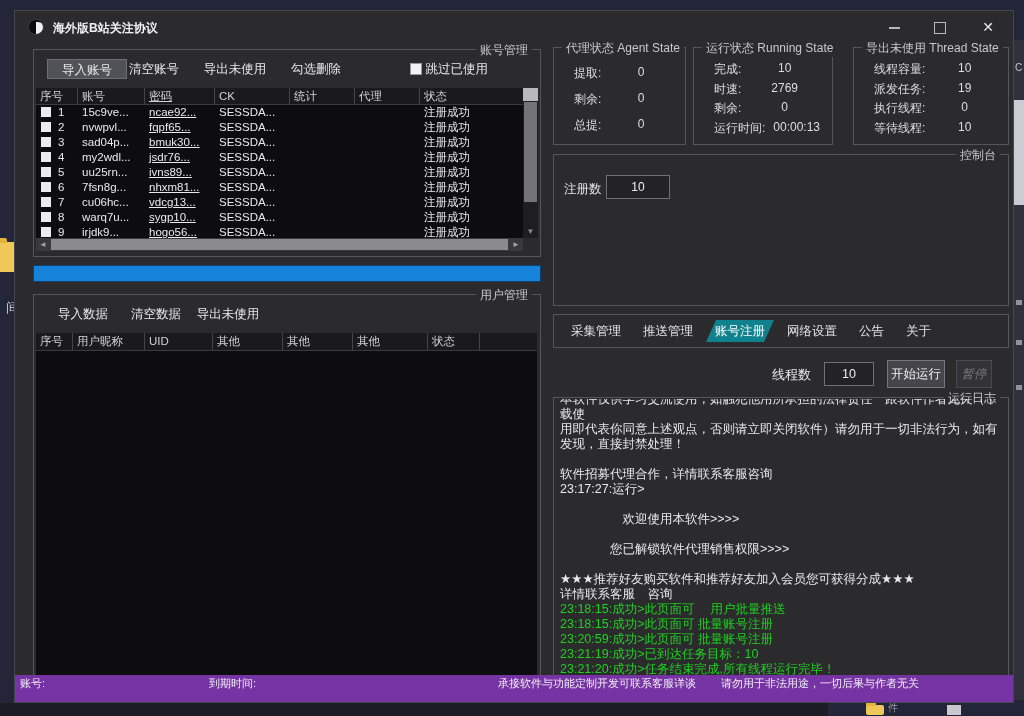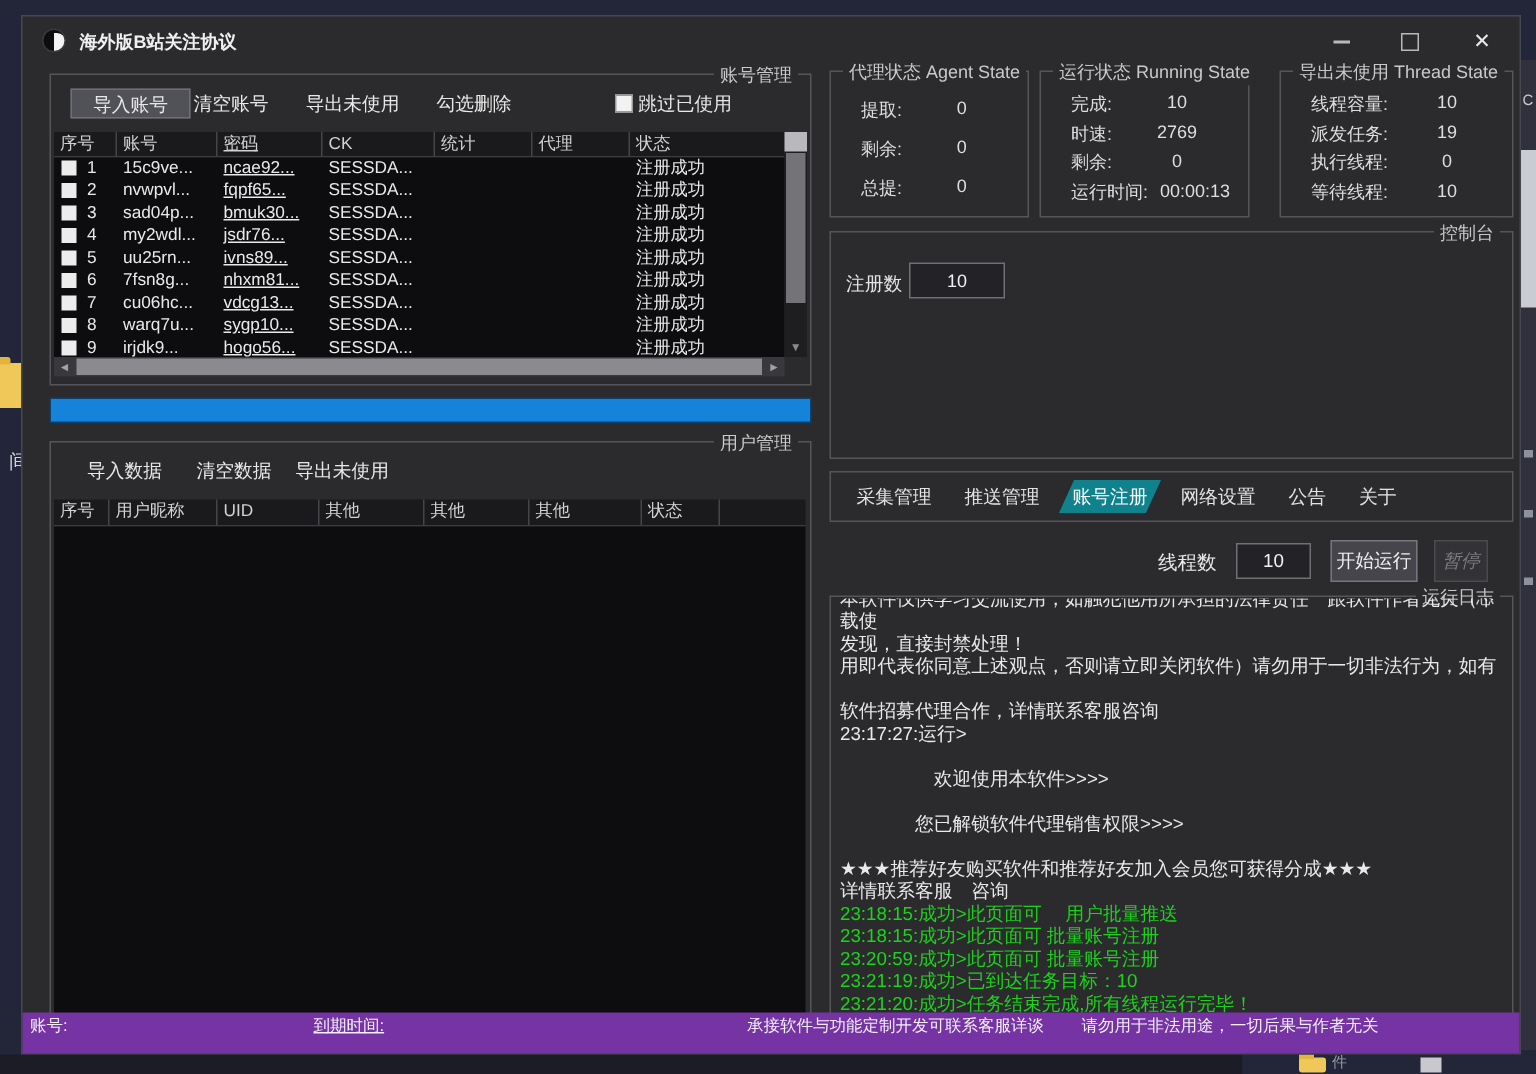--- a/index.html
+++ b/index.html
@@ -130,21 +130,21 @@
   #log-panel { left:538px; top:386px; width:456px; height:284px; }
   #log-body { position:absolute; inset:1px 4px 2px 6px; overflow:hidden; }
   .log-line { font-size:12.5px; line-height:15px; min-height:15px; color:#e9e9e9;
     white-space:pre-wrap; }
   .log-line.green { color:#1dd11d; }
   .log-line.clipped { margin-top:-7px; }
 
   
   #status-bar { position:absolute; left:0; right:0; bottom:0; height:27px; background:#7633a4; }
   #status-bar span { position:absolute; top:1px; font-size:11px; color:#f2eef6; white-space:nowrap; }
-  #sb-account { left:5px; } #sb-expire { left:194px;text-decoration:underline; } #sb-notice1 { left:483px; } #sb-notice2 { left:706px; }
+  #sb-account { left:5px; } #sb-expire { left:194px; } #sb-notice1 { left:483px; } #sb-notice2 { left:706px; }
 </style>
 </head>
 <body>
 
 <div id="desktop">
   <div class="folder" style="left:-4px; top:242px; width:20px; height:30px;"></div>
   <span id="left-fragment-text">间</span>
   <div id="right-sliver">
     <span id="right-frag-text">C</span>
     <div class="lightwin"></div>
@@ -387,22 +387,22 @@
 
   <span id="thread-label">线程数</span>
   <input class="inp" id="thread-input" readonly="" value="10" style="">
   <div class="runbtn" id="start-btn">开始运行</div>
   <div class="runbtn" id="pause-btn">暂停</div>
 
   <div class="gbox" id="log-panel">
     <span class="glabel">运行日志</span>
     <div id="log-body">
         <div class="log-line clipped">本软件仅供学习交流使用，如触犯他用所承担的法律责任　跟软件作者无关（下载使</div>
+        <div class="log-line">用即代表你同意上述观点，否则请立即关闭软件）请勿用于一切非法行为，如有</div>
         <div class="log-line">发现，直接封禁处理！</div>
-        <div class="log-line">用即代表你同意上述观点，否则请立即关闭软件）请勿用于一切非法行为，如有</div>
         <div class="log-line"></div>
         <div class="log-line">软件招募代理合作，详情联系客服咨询</div>
         <div class="log-line">23:17:27:运行&gt;</div>
         <div class="log-line"></div>
         <div class="log-line">　　　　　欢迎使用本软件&gt;&gt;&gt;&gt;</div>
         <div class="log-line"></div>
         <div class="log-line">　　　　您已解锁软件代理销售权限&gt;&gt;&gt;&gt;</div>
         <div class="log-line"></div>
         <div class="log-line">★★★推荐好友购买软件和推荐好友加入会员您可获得分成★★★</div>
         <div class="log-line">详情联系客服　咨询</div>

